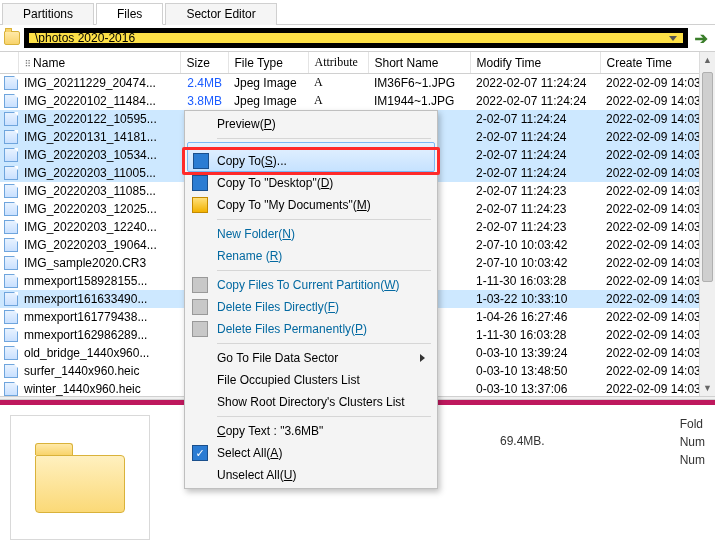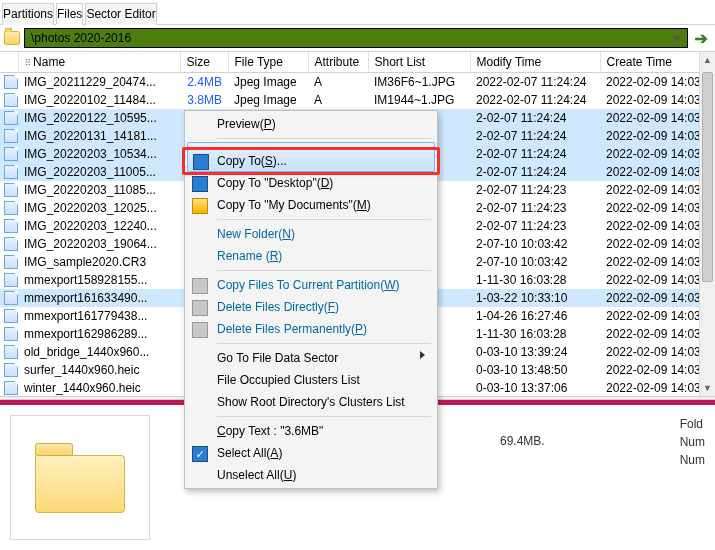--- a/index.html
+++ b/index.html
@@ -17,21 +17,21 @@
     flex-direction: column;
   }
   .tabs {
     display: flex;
     background: #fff;
     border-bottom: 1px solid #d0d0d0;
     padding-top: 2px;
     padding-left: 2px;
   }
   .tab {
-    padding: 3px 0;
+    padding: 3px 20px;
     border: 1px solid #d0d0d0;
     border-bottom: none;
     background: #f5f5f5;
     margin-right: 2px;
     position: relative;
     top: 1px;
     cursor: default;
   }
   .tab.active {
     background: #fff;
@@ -40,27 +40,27 @@
   }
   .path-bar {
     display: flex;
     align-items: center;
     padding: 3px 4px;
     gap: 4px;
     border-bottom: 1px solid #d0d0d0;
   }
   .path-input {
     flex: 1;
-    border: 1px solid #000000;
+    border: 5px solid #000000;
     padding: 2px 6px;
     display: flex;
     align-items: center;
     justify-content: space-between;
     height: 20px;
-    background: #4d7c0f;
+    background: #fde047;
   }
   .dropdown-caret {
     width: 0; height: 0;
     border-left: 4px solid transparent;
     border-right: 4px solid transparent;
     border-top: 5px solid #555;
   }
   .go-arrow {
     font-size: 16px;
     color: #3a7e2a;
@@ -96,21 +96,21 @@
     white-space: nowrap;
     overflow: hidden;
     text-overflow: ellipsis;
     height: 18px;
   }
   .col-icon { width: 18px; padding: 0 0 0 4px !important; }
   .col-name { width: 162px; margin-top: 25px; }
   .col-size { width: 48px; text-align: right; color: #1a5cff; margin-left: 12px;}
   .col-size-head { width: 48px; text-align: center;}
   .col-ftype { width: 80px; }
-  .col-attr { width: 60px; }
+  .col-attr { width: 60px; font-family: Liberation Serif, serif; }
   .col-short { width: 102px; }
   .col-modify { width: 130px; }
   .col-create { width: 120px; }
   tbody tr { background: #fff; }
   tbody tr.sel { background: #cde8ff; }
   tbody tr td.col-size { color: #1a5cff; }
   .file-icon {
     display: inline-block;
     width: 14px; height: 14px;
     vertical-align: middle;
@@ -184,21 +184,21 @@
     top: 110px;
     width: 254px;
     background: #f4f4f4;
     border: 1px solid #bfbfbf;
     box-shadow: 2px 3px 6px rgba(0,0,0,0.25);
     padding: 2px;
     z-index: 50;
   }
   .ctx-item {
     display: flex;
-    align-items: flex-start;
+    align-items: center;
     padding: 4px 10px 4px 30px;
     position: relative;
     cursor: default;
     white-space: nowrap;
   }
   .ctx-item.hover {
     background: linear-gradient(#e6f2ff,#c6e2ff);
     border: 1px solid #7ab8f5;
     border-radius: 2px;
     padding: 11px 9px 3px 29px;
@@ -280,21 +280,21 @@
 
 <div class="grid-wrap">
   <table class="grid">
     <thead>
       <tr>
         <th class="col-icon"></th>
         <th class="col-name"><span class="grip">⠿</span><span>Name</span></th>
         <th class="col-size-head">Size</th>
         <th class="col-ftype">File Type</th>
         <th class="col-attr">Attribute</th>
-        <th class="col-short">Short List</th>
+        <th class="col-short">Short Name</th>
         <th class="col-modify">Modify Time</th>
         <th class="col-create">Create Time</th>
       </tr>
     </thead>
     <tbody id="rows">
         <tr>
           <td class="col-icon"><span class="file-icon sheet"></span></td>
           <td class="col-name">IMG_20211229_20474...</td>
           <td class="col-size">2.4MB</td>
           <td class="col-ftype">Jpeg Image</td>

